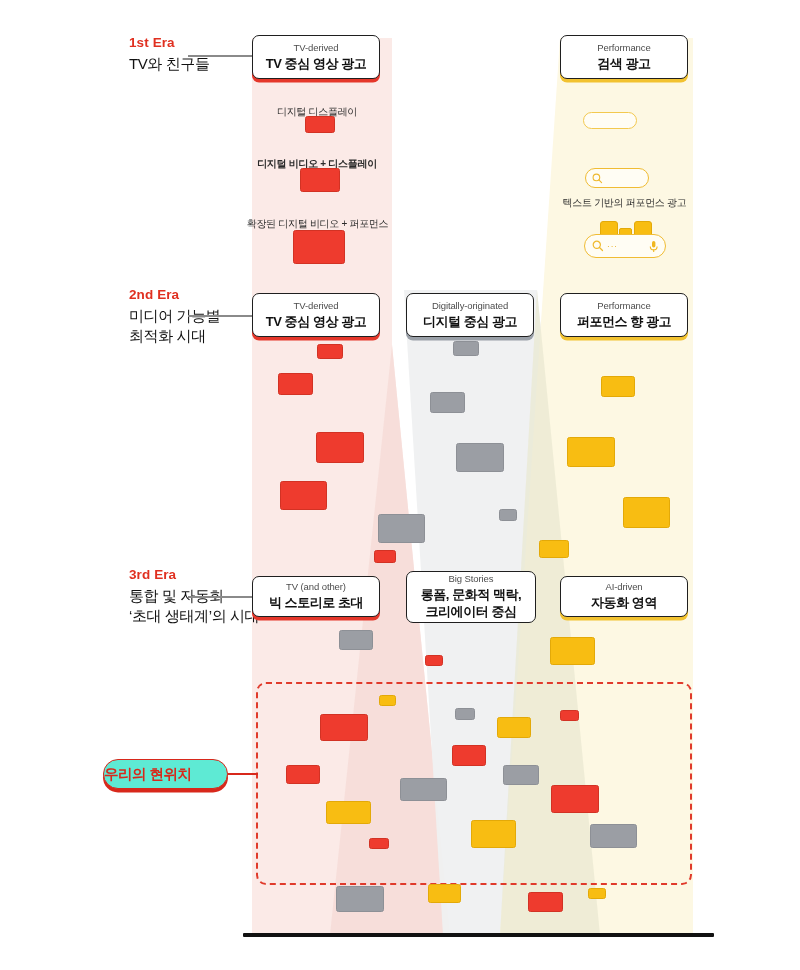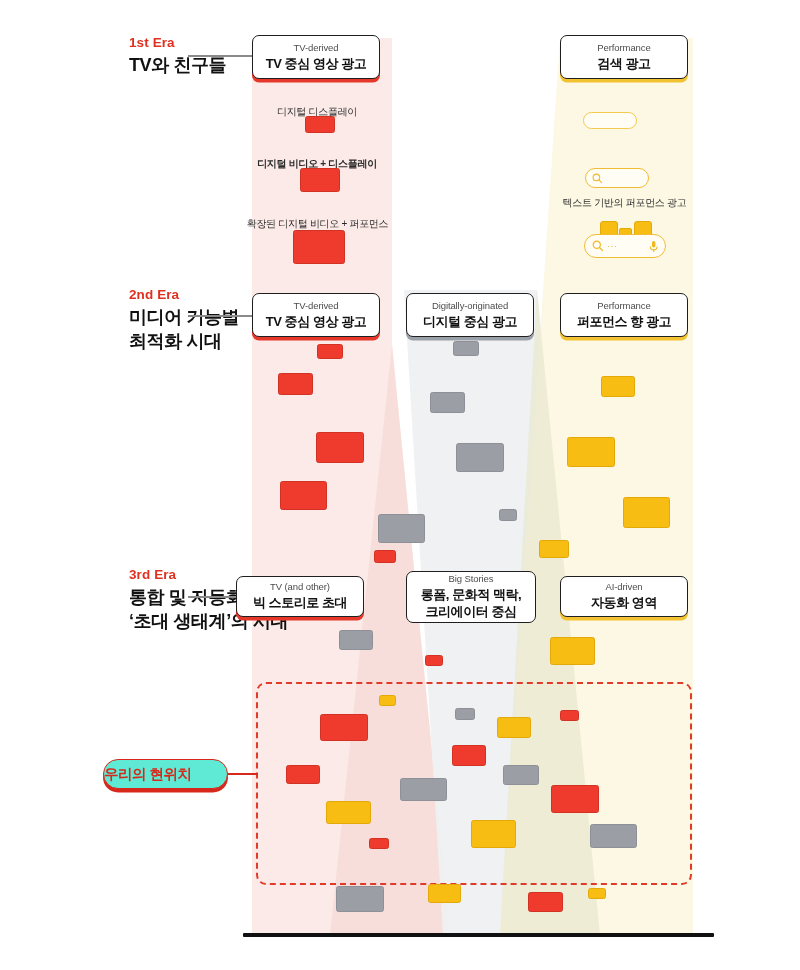--- a/index.html
+++ b/index.html
@@ -19,21 +19,21 @@
     background:#111;border-radius:1px;
   }
 
   
   .era{position:absolute;left:85px;margin-left:44px;}
   .era .kicker{
     font-size:13.5px;font-weight:bold;color:#e03020;letter-spacing:.1px;
     margin:0 0 3px 0;line-height:1.1;
   }
   .era .title{
-    font-size:18px;font-weight:bold;color:#111;line-height:1.32;
+    font-size:15px;font-weight:normal;color:#111;line-height:1.32;
     white-space:pre-line;letter-spacing:-.4px;
   }
   .era1{top:36px;}
   .era2{top:288px;}
   .era3{top:568px;}
 
   
   .connector{position:absolute;height:1.6px;background:#8a8a8a;}
 
   
@@ -173,21 +173,21 @@
     <div class="kor">퍼포먼스 향 광고</div>
   </div>
 
   <div class="era era3">
     <div class="kicker">3rd Era</div>
     <div class="title">통합 및 자동화
 ‘초대 생태계’의 시대</div>
   </div>
   <div class="connector" style="left:188px;top:596px;width:70px;"></div>
 
-  <div class="pill sh-red" style="left:236px;top:576px;width:128px;height:41px;">
+  <div class="pill sh-red" style="left:252px;top:576px;width:128px;height:41px;">
     <div class="eng">TV (and other)</div>
     <div class="kor">빅 스토리로 초대</div>
   </div>
   <div class="pill" style="left:406px;top:571px;width:130px;height:52px;">
     <div class="eng">Big Stories</div>
     <div class="kor">롱폼, 문화적 맥락,
 크리에이터 중심</div>
   </div>
   <div class="pill sh-yellow" style="left:560px;top:576px;width:128px;height:41px;">
     <div class="eng">AI-driven</div>

